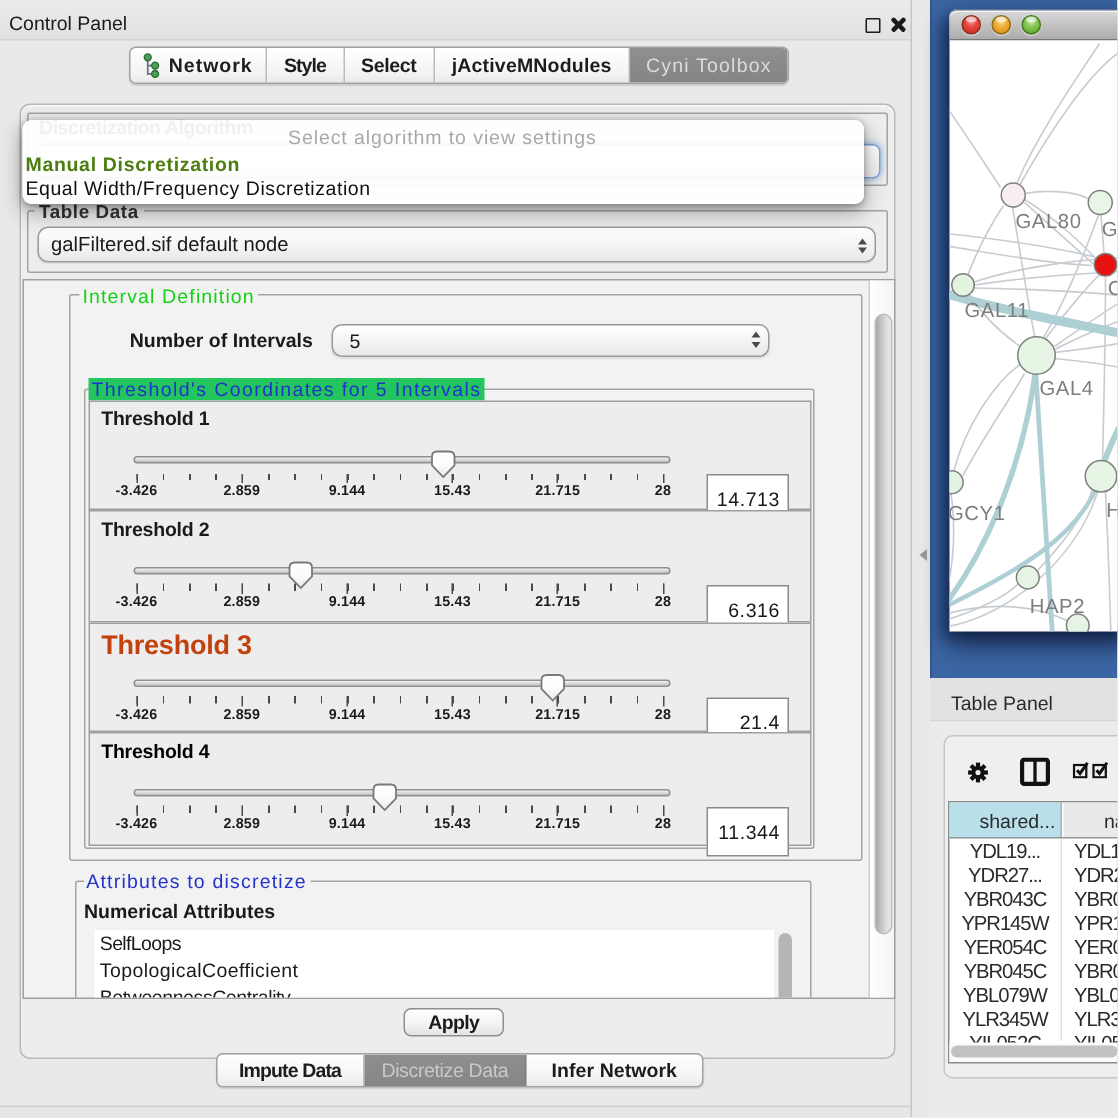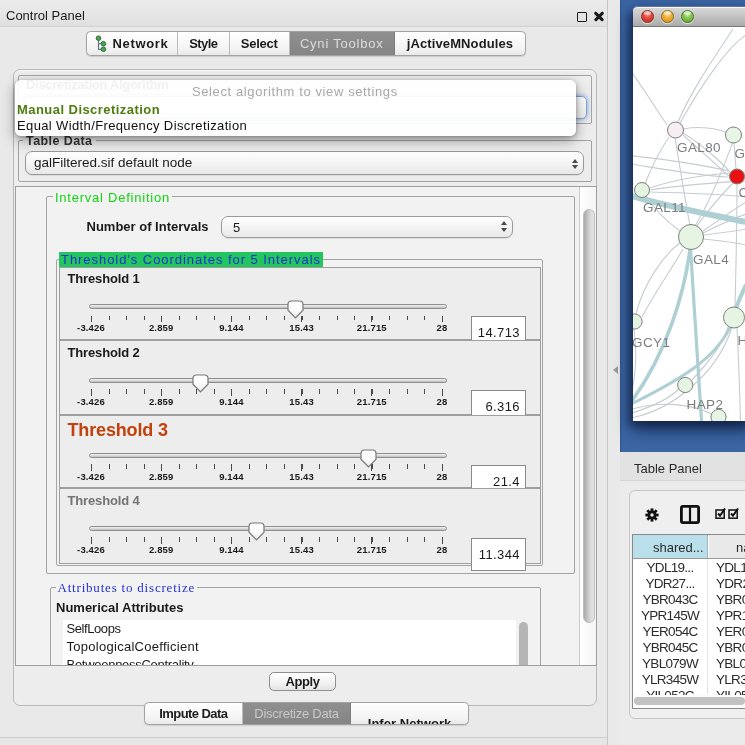--- a/index.html
+++ b/index.html
@@ -35,22 +35,22 @@
 <div class="abs" style="left:592.5px;top:15.2px;width:12px;height:2.8px;background:#1a1a1a;border-radius:1.2px;transform:rotate(-45deg);"></div>
 <div class="seg" style="left:85.9px;top:31px;width:440.2px;height:25px;">
 <div class="s" style="width:91.6px;letter-spacing:0.67px;"><svg width="12" height="17" viewBox="0 0 12 17" style="margin-right:5px">
           <path d="M3.5,4 L3.5,15 M3.5,8.7 L8,8.7 M3.5,14.3 L8,14.3" stroke="#6a7585" stroke-width="1.2" fill="none"></path>
           <circle cx="3.5" cy="3.2" r="2.3" fill="#4aa254" stroke="#2a6b33" stroke-width="0.9"></circle>
           <circle cx="8.4" cy="8.7" r="2.3" fill="#4aa254" stroke="#2a6b33" stroke-width="0.9"></circle>
           <circle cx="8.4" cy="14.3" r="2.3" fill="#4aa254" stroke="#2a6b33" stroke-width="0.9"></circle>
         </svg>Network</div>
 <div class="s" style="width:51.7px;letter-spacing:-0.62px;">Style</div>
 <div class="s" style="width:60.5px;letter-spacing:-0.25px;">Select</div>
+<div class="s" style="width:130.9px;letter-spacing:0.12px;">jActiveMNodules</div>
 <div class="s sel" style="width:105.5px;letter-spacing:0.8px;color:#dcdcdc;">Cyni Toolbox</div>
-<div class="s" style="width:130.9px;letter-spacing:0.12px;">jActiveMNodules</div>
 </div>
 <div class="abs" style="left:12.5px;top:69px;width:584.5px;height:636.5px;border:1px solid #b9b9b9;border-radius:7px;background:#ededed;box-shadow:inset 0 1px 0 rgba(255,255,255,0.6);"></div>
 <div class="group" style="left:17.5px;top:140px;width:574.5px;height:42px;"></div>
 <div class="lbl" style="left:23px;top:134px;font-size:12.5px;color:#333;font-weight:bold;letter-spacing:0.42px;"><span style="background:#ededed;padding:0 3px;">Table Data</span></div>
 <div class="combo" style="left:25px;top:151px;width:559px;height:24px;"></div>
 <div class="ctext" style="left:34px;top:154.5px;font-size:13.5px;">galFiltered.sif default node</div>
 <div class="spin" style="left:572.3px;top:158.5px;">
       <div class="u"></div>
       <div class="d"></div>
     </div>
@@ -144,21 +144,21 @@
             <linearGradient id="tg" x1="0" y1="0" x2="0" y2="1">
               <stop offset="0" stop-color="#ffffff"></stop>
               <stop offset="0.55" stop-color="#fbfbfb"></stop>
               <stop offset="1" stop-color="#e9e9e9"></stop>
             </linearGradient>
           </defs>
           <path d="M1,4.5 Q1,1 4.5,1 L12.5,1 Q16,1 16,4.5 L16,10.2 L8.5,18 L1,10.2 Z" fill="url(#tg)" stroke="#787878" stroke-width="1.2"></path>
         </svg></div>
 <div class="vbox" style="left:454.5px;top:261.8px;">21.4</div>
 <div class="tpanel" style="left:42.5px;top:301.4px;width:482px;height:75.8px;"></div>
-<div class="lbl" style="left:51.5px;top:305.9px;font-size:13px;color:#737373;font-weight:bold;letter-spacing:-0.15px;">Threshold 4</div>
+<div class="lbl" style="left:51.5px;top:305.9px;font-size:13px;color:#000000;font-weight:bold;letter-spacing:-0.15px;">Threshold 4</div>
 <div class="track" style="left:73px;top:338.9px;width:358px;"></div>
 <div class="ticks" style="left:74.5px;top:350.4px;width:352px;"></div>
 <div class="majtick" style="left:74.5px;top:350.4px;"></div>
 <div class="majtick" style="left:144.7px;top:350.4px;"></div>
 <div class="majtick" style="left:214.9px;top:350.4px;"></div>
 <div class="majtick" style="left:285.1px;top:350.4px;"></div>
 <div class="majtick" style="left:355.3px;top:350.4px;"></div>
 <div class="majtick" style="left:425.5px;top:350.4px;"></div>
 <div class="slbl" style="left:75px;top:356.9px;">-3.426</div>
 <div class="slbl" style="left:145.2px;top:356.9px;">2.859</div>
@@ -171,41 +171,41 @@
             <linearGradient id="tg" x1="0" y1="0" x2="0" y2="1">
               <stop offset="0" stop-color="#ffffff"></stop>
               <stop offset="0.55" stop-color="#fbfbfb"></stop>
               <stop offset="1" stop-color="#e9e9e9"></stop>
             </linearGradient>
           </defs>
           <path d="M1,4.5 Q1,1 4.5,1 L12.5,1 Q16,1 16,4.5 L16,10.2 L8.5,18 L1,10.2 Z" fill="url(#tg)" stroke="#787878" stroke-width="1.2"></path>
         </svg></div>
 <div class="vbox" style="left:454.5px;top:334.9px;">11.344</div>
 <div class="group" style="left:34.3px;top:400px;width:491px;height:91px;"></div>
-<div class="lbl" style="left:39.5px;top:392.5px;font-size:13px;color:#2233cc;font-weight:normal;letter-spacing:0.8px;font-family:Liberation Serif, serif;"><span style="background:#f2f2f2;padding:0 2px;">Attributes to discretize</span></div>
+<div class="lbl" style="left:39.5px;top:392.5px;font-size:13px;color:#2233cc;font-weight:normal;letter-spacing:0.8px;"><span style="background:#f2f2f2;padding:0 2px;">Attributes to discretize</span></div>
 <div class="lbl" style="left:40px;top:412.5px;font-size:13px;color:#1a1a1a;font-weight:bold;">Numerical Attributes</div>
 <div class="abs" style="left:46.5px;top:432.5px;width:453px;height:60px;background:#ffffff;"></div>
 <div class="lbl" style="left:50.5px;top:434.29999999999995px;font-size:13px;color:#1a1a1a;font-weight:normal;letter-spacing:-0.42px;">SelfLoops</div>
 <div class="lbl" style="left:50.5px;top:452.1px;font-size:13px;color:#1a1a1a;font-weight:normal;letter-spacing:0.28px;">TopologicalCoefficient</div>
 <div class="lbl" style="left:50.5px;top:469.9px;font-size:13px;color:#1a1a1a;font-weight:normal;letter-spacing:-0.28px;">BetweennessCentrality</div>
 <div class="abs" style="left:502.5px;top:434.5px;width:9.5px;height:50px;border-radius:4.5px;background:#b5b5b5;"></div>
 </div>
 <div class="abs" style="left:268.5px;top:672px;width:67px;height:18.5px;border:1px solid #8f8f8f;border-radius:5px;background:linear-gradient(#ffffff,#f2f2f2 60%,#e3e3e3);"></div>
 <div class="lbl" style="left:285.5px;top:674px;font-size:13px;color:#1a1a1a;font-weight:bold;letter-spacing:-0.42px;">Apply</div>
 <div class="lbl" style="left:26px;top:76.5px;font-size:13px;color:#333;font-weight:bold;letter-spacing:-0.3px;">Discretization Algorithm</div>
 <div class="group" style="left:17.5px;top:75.4px;width:574.5px;height:49px;"></div>
 <div class="abs" style="left:24px;top:96px;width:562.5px;height:22.5px;border:1.5px solid #7ea3d4;border-radius:5px;background:linear-gradient(#ffffff,#ededed);box-shadow:0 0 5px rgba(100,150,220,0.9);"></div>
 <div class="abs" style="left:14.7px;top:80.3px;width:561.8px;height:56px;background:rgba(255,255,255,0.93);border-radius:6px;box-shadow:0 5px 14px rgba(0,0,0,0.35),0 1px 4px rgba(0,0,0,0.28);"></div>
 <div class="lbl" style="left:192px;top:84px;font-size:13px;color:#a8a8a8;font-weight:normal;letter-spacing:0.61px;">Select algorithm to view settings</div>
 <div class="lbl" style="left:17px;top:101.5px;font-size:13px;color:#4d7c0f;font-weight:bold;letter-spacing:0.45px;">Manual Discretization</div>
 <div class="lbl" style="left:17px;top:118px;font-size:13px;color:#111;font-weight:normal;letter-spacing:0.37px;">Equal Width/Frequency Discretization</div>
 <div class="seg" style="left:143.8px;top:701.8px;width:325px;height:23.4px;">
 <div class="s" style="width:98.6px;letter-spacing:-0.58px;">Impute Data</div>
 <div class="s sel" style="width:109px;letter-spacing:-0.24px;color:#c9c9c9;">Discretize Data</div>
-<div class="s" style="width:117.2px;letter-spacing:0.04px;margin-top:10px;">Infer Network</div>
+<div class="s" style="width:117.2px;letter-spacing:0.04px;">Infer Network</div>
 </div>
 <div class="abs" style="left:0;top:737px;width:607px;height:1px;background:#cfcfcf;"></div>
 <div class="abs" style="left:0;top:738px;width:607px;height:7px;background:#e6e6e6;"></div>
 <div class="abs" style="left:607px;top:0;width:13px;height:745px;background:#e9e9e9;border-left:1px solid #c5c5c5;"></div>
 <div class="abs" style="left:612.5px;top:366px;width:0;height:0;border-top:4.5px solid transparent;border-bottom:4.5px solid transparent;border-right:5px solid #9a9a9a;"></div>
 <div class="abs" style="left:620px;top:0;width:125px;height:452px;background:#3c66a4;box-shadow:inset 1.5px 0 2px -1px rgba(10,20,60,0.35);"></div>
 <div class="abs" style="left:632.5px;top:6px;width:120px;height:415px;background:#ffffff;border-radius:5px 0 0 0;box-shadow:-4px 5px 10px rgba(8,18,50,0.55),0 9px 18px rgba(8,18,50,0.6);"></div>
 <div class="abs" style="left:632.5px;top:6px;width:120px;height:21px;background:linear-gradient(#dadada,#ababab);border-radius:5px 0 0 0;border-bottom:1px solid #777777;border-top:1px solid #5f7396;box-shadow:inset 0 1px 0 rgba(255,255,255,0.8);"></div>
 <div class="abs" style="left:641.1px;top:10px;width:12.8px;height:12.8px;border-radius:50%;background:radial-gradient(circle at 50% 30%,#f09890 0%,#e4493f 40%,#d03428 80%,#c22f24 100%);border:1px solid #8e2e25;box-shadow:0 1px 1px rgba(255,255,255,0.55);"></div>
 <div class="abs" style="left:644.0px;top:11.4px;width:7px;height:3.4px;border-radius:50%;background:rgba(255,255,255,0.55);"></div>

